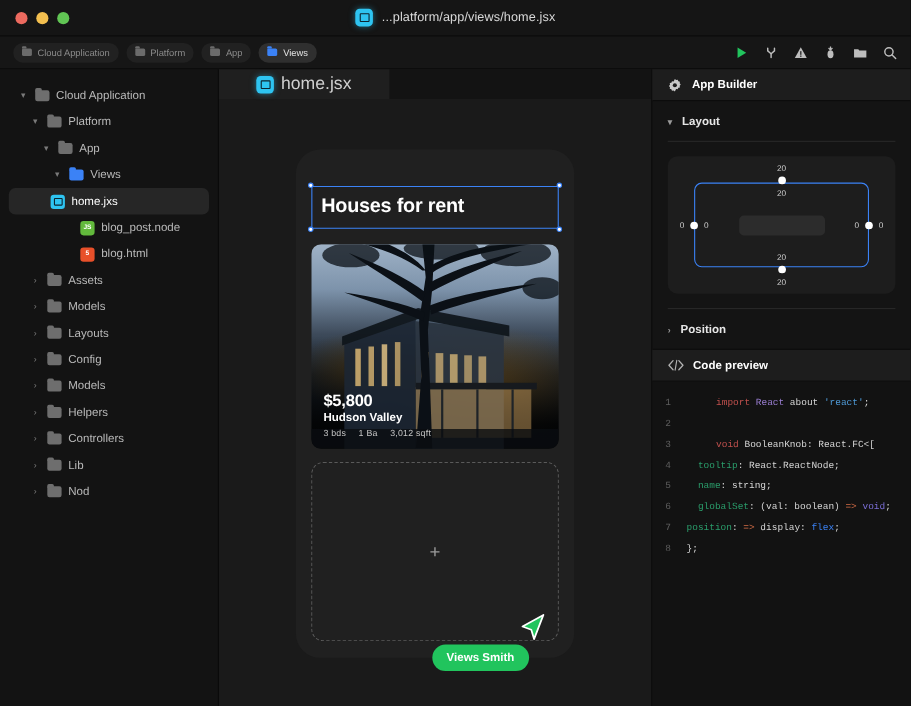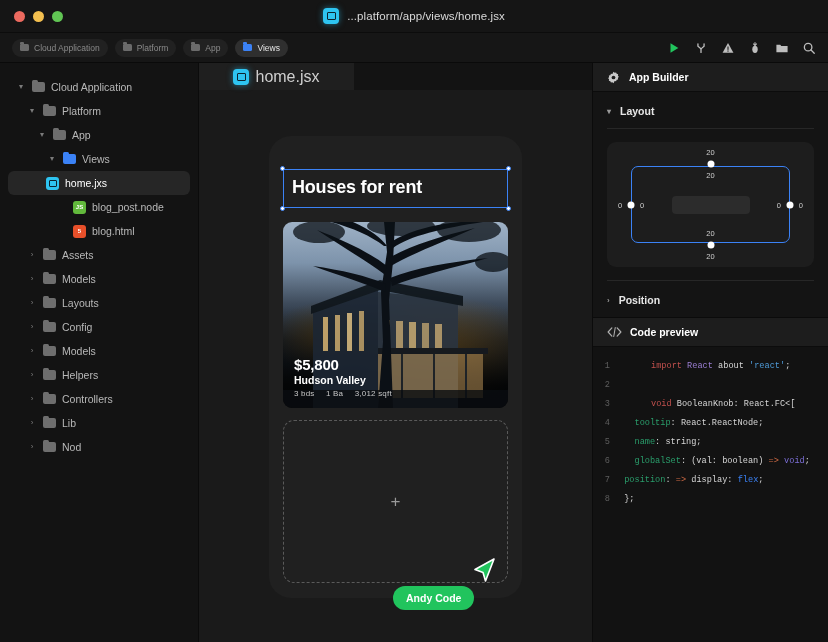--- a/index.html
+++ b/index.html
@@ -489,21 +489,21 @@
             <div class="dropzone">
               <span>+</span>
             </div>
 
           </div>
         </div>
 
         <svg class="cursor" width="24" height="27" viewBox="0 0 24 27">
           <path d="M21 1 L2 11.5 L10 14.5 L12.5 23 Z" fill="#21c45d" stroke="#ffffff" stroke-width="1.6" stroke-linejoin="round"></path>
         </svg>
-        <div class="name-badge">Andy Code</div>
+        <div class="name-badge">Views Smith</div>
       </div>
     </div>
 
     <div class="rpanel">
       <div class="rhead">
         <svg width="13" height="13" viewBox="0 0 16 16">
           <path d="M8 1 l1.4 1.2 1.8-.4 .7 1.7 1.8 .5 -.3 1.8 1.2 1.4 -1.2 1.4 .3 1.8 -1.8 .5 -.7 1.7 -1.8-.4 L8 15 6.6 13.8 4.8 14.2 4.1 12.5 2.3 12 2.6 10.2 1.4 8.8 2.6 7.4 2.3 5.6 4.1 5.1 4.8 3.4 6.6 3.8 Z" fill="#c9c9c9"></path>
           <circle cx="8" cy="8" r="2.3" fill="#1d1d1d"></circle>
         </svg>
         <span>App Builder</span>

